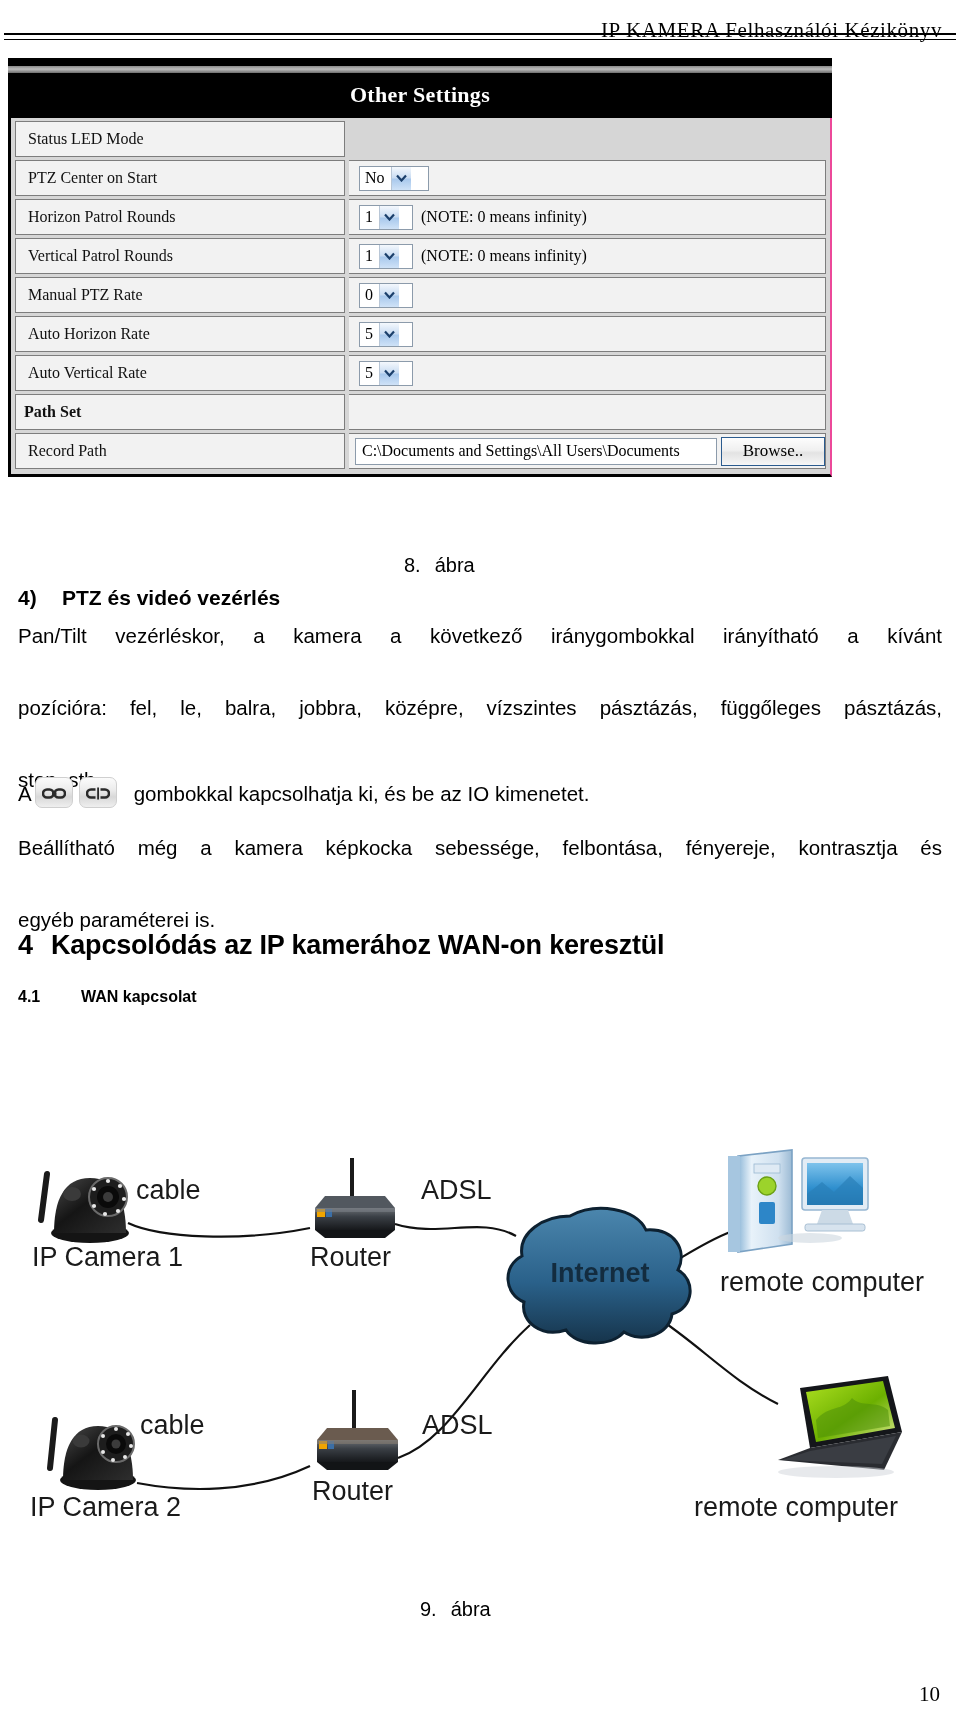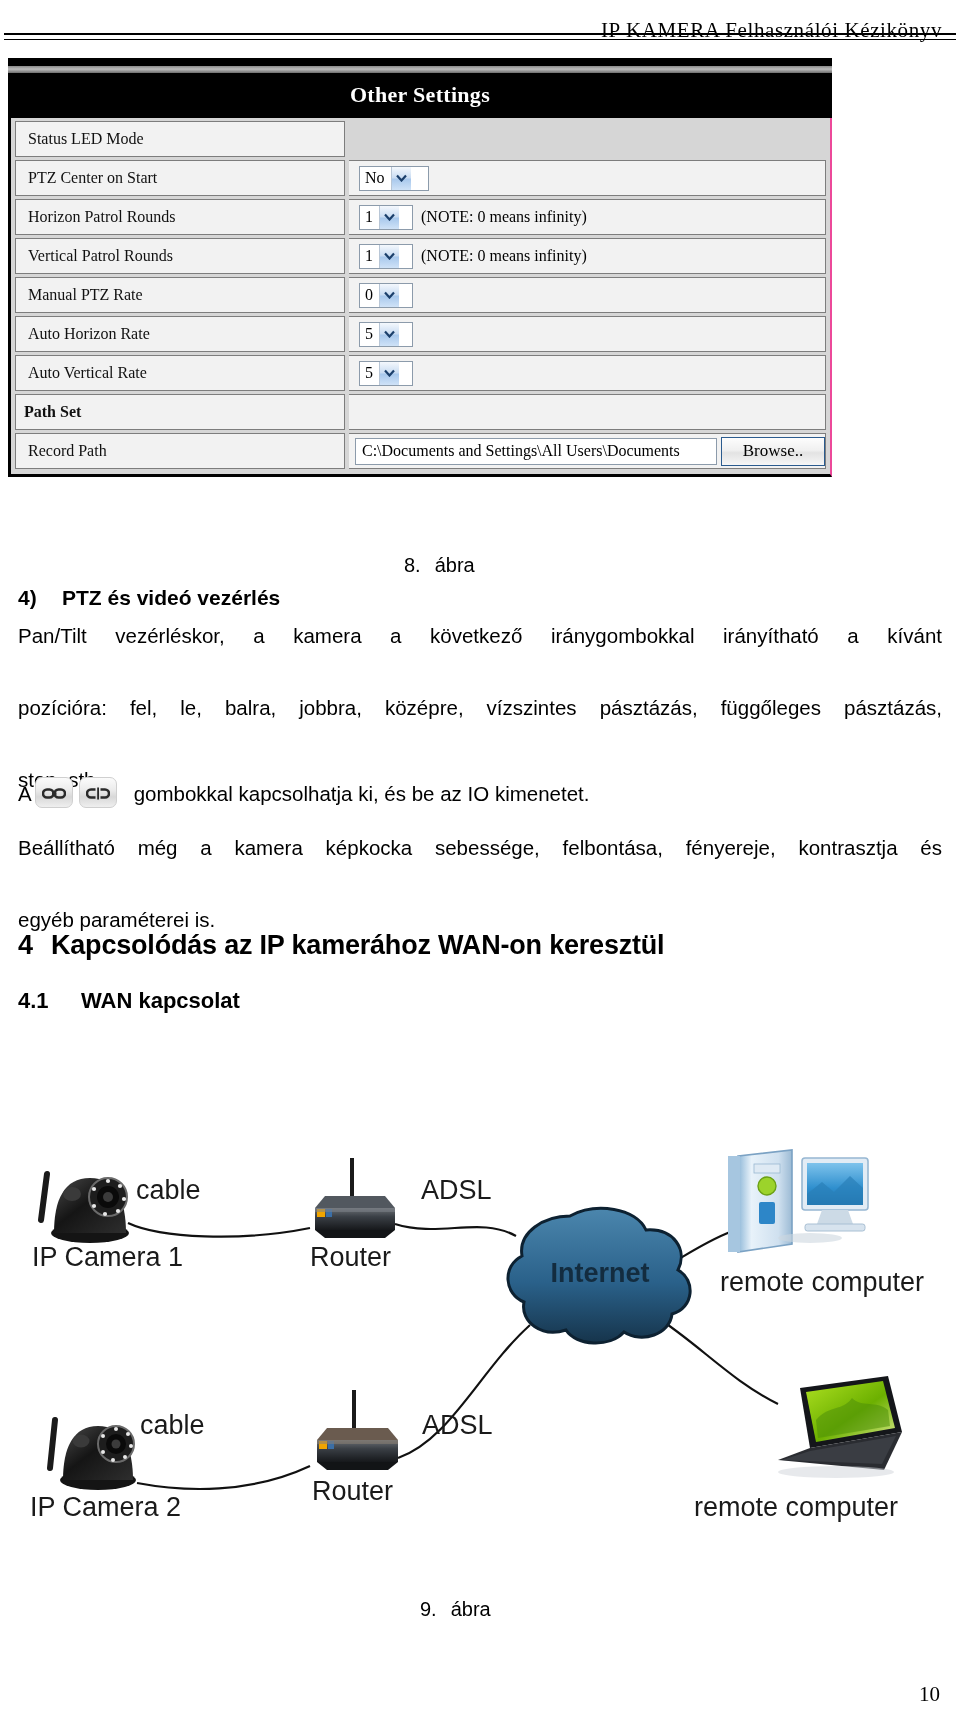--- a/index.html
+++ b/index.html
@@ -226,21 +226,21 @@
 
   .h1-major {
     font-weight: bold;
     font-size: 27px;
     font-family: "Liberation Sans", sans-serif;
     letter-spacing: -0.2px;
   }
   .h1-major .marker { display: inline-block; width: 33px; }
   .h2-minor {
     font-weight: bold;
-    font-size: 22px;
+    font-size: 16px;
     font-family: "Liberation Sans", sans-serif;
   }
   .h2-minor .marker { display: inline-block; width: 63px; }
 
   
   .io-line {
     display: flex;
     align-items: flex-end;
     font-size: 20.5px;
     line-height: 36px;

